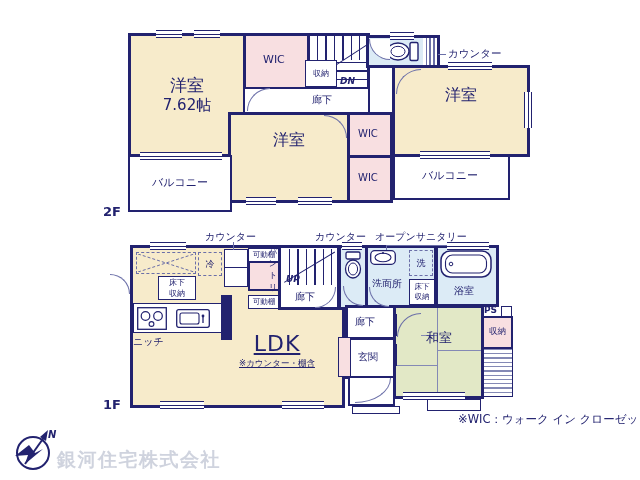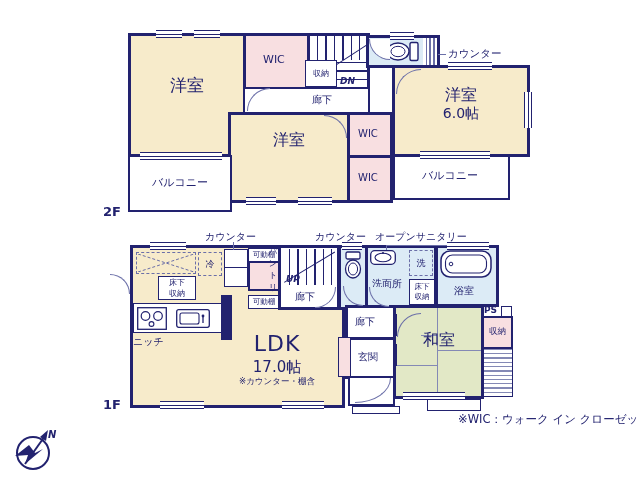--- a/index.html
+++ b/index.html
@@ -77,27 +77,27 @@
   <div class="ptr" style="left:438px;top:54px;width:8px;height:1.3px;"></div>
   <div class="lbl" style="left:448px;top:48px;font-size:10.5px;">カウンター</div>
 
   <div class="room white thin2" style="left:128px;top:155px;width:104px;height:57px;border-width:2.5px;"></div>
   <div class="lbl" style="left:152px;top:177px;font-size:11px;">バルコニー</div>
   <div class="room white thin2" style="left:393px;top:155px;width:117px;height:45px;border-width:2.5px;"></div>
   <div class="lbl" style="left:422px;top:170px;font-size:11px;">バルコニー</div>
 
   <div class="rlbl" style="left:133px;top:75px;width:108px;">
     <div style="font-size:17px;">洋室</div>
+    <div style="font-size:15px;">7.62帖</div>
   </div>
   <div class="rlbl" style="left:233px;top:130px;width:112px;">
     <div style="font-size:16px;">洋室</div>
   </div>
   <div class="rlbl" style="left:397px;top:85px;width:128px;">
     <div style="font-size:16px;">洋室</div>
-    <div style="font-size:14px;">6.0帖</div>
   </div>
   <div class="lbl" style="left:263px;top:54px;font-size:11px;">WIC</div>
   <div class="lbl" style="left:358px;top:128px;font-size:10px;">WIC</div>
   <div class="lbl" style="left:358px;top:172px;font-size:10px;">WIC</div>
   <div class="flr" style="left:103px;top:204px;text-align:right;">2F</div>
 
   <div class="winh" style="left:156px;top:30px;width:26px;"></div>
   <div class="winh" style="left:194px;top:30px;width:26px;"></div>
   <div class="winh" style="left:390px;top:32px;width:24px;"></div>
   <div class="winh" style="left:448px;top:62px;width:44px;"></div>
@@ -213,54 +213,54 @@
   <div class="room pink" style="left:482px;top:316px;width:31px;height:33px;border-width:2px;"></div>
   <div class="lbl" style="left:489px;top:327px;font-size:8.5px;">収納</div>
   <div class="hatchh" style="left:482px;top:348px;width:31px;height:49px;"></div>
 
   <div class="room green" style="left:393px;top:305px;width:91px;height:94px;"></div>
   <div class="abs" style="left:437px;top:308px;width:1.2px;height:88px;background:var(--thin);"></div>
   <div class="abs" style="left:396px;top:335px;width:42px;height:1.2px;background:var(--thin);"></div>
   <div class="abs" style="left:396px;top:365px;width:42px;height:1.2px;background:var(--thin);"></div>
   <div class="abs" style="left:438px;top:350px;width:43px;height:1.2px;background:var(--thin);"></div>
   <div class="rlbl" style="left:396px;top:330px;width:86px;">
-    <div style="font-size:16px;">和室</div>
+    <div style="font-size:13px;">和室</div>
   </div>
   <div class="box" style="left:390px;top:314px;width:7px;height:22px;border-width:1px;"></div>
   <div class="box" style="left:390px;top:344px;width:7px;height:22px;border-width:1px;"></div>
 
   <div class="room white" style="left:345px;top:305px;width:51px;height:35px;"></div>
   <div class="lbl" style="left:355px;top:316px;font-size:10px;">廊下</div>
   <div class="arc" style="left:397px;top:313px;width:24px;height:24px;background:var(--tatami);border-left:1.3px solid var(--line);border-top:1.3px solid var(--line);border-top-left-radius:100%;"></div>
   <div class="room white" style="left:345px;top:337px;width:51px;height:42px;"></div>
   <div class="lbl" style="left:358px;top:351px;font-size:10px;">玄関</div>
   <div class="room pink" style="left:338px;top:337px;width:13px;height:40px;border-width:1.5px;"></div>
   <div class="room white" style="left:348px;top:376px;width:47px;height:30px;border-width:2px;"></div>
   <div class="arc" style="left:355px;top:378px;width:36px;height:25px;background:#fff;border-right:1.3px solid var(--line);border-bottom:1.3px solid var(--line);border-bottom-right-radius:100%;"></div>
   <div class="room white" style="left:352px;top:406px;width:48px;height:8px;border-width:1.3px;"></div>
   <div class="room white" style="left:427px;top:399px;width:54px;height:12px;border-width:1.3px;"></div>
 
-  <div class="rlbl" style="left:212px;top:330px;width:130px;">
+  <div class="rlbl" style="left:212px;top:330px;width:130px;text-decoration:underline;">
     <div style="font-size:22px;letter-spacing:1px;">LDK</div>
-    <div style="font-size:15px;">17.0帖</div>
     <div style="font-size:8.5px;">※カウンター・棚含</div>
   </div>
 
   <div class="winh" style="left:150px;top:242px;width:36px;"></div>
   <div class="winh" style="left:342px;top:242px;width:20px;"></div>
   <div class="winh" style="left:447px;top:242px;width:42px;"></div>
   <div class="winh" style="left:160px;top:401px;width:44px;"></div>
   <div class="winh" style="left:282px;top:401px;width:42px;"></div>
   <div class="winh" style="left:403px;top:392px;width:62px;"></div>
   <div class="arc" style="left:110px;top:274px;width:20px;height:20px;background:#fff;border-right:1.3px solid var(--line);border-top:1.3px solid var(--line);border-top-right-radius:100%;"></div>
 
   <div class="flr" style="left:103px;top:397px;">1F</div>
 
   <svg class="abs" style="left:12px;top:426px;" width="48" height="50" viewBox="0 0 48 50">
     <circle cx="21" cy="27" r="16" fill="none" stroke="#22226f" stroke-width="2"></circle>
     <line x1="13" y1="38" x2="33" y2="10" stroke="#22226f" stroke-width="2"></line>
     <polygon points="36,4 28,11 34,15" fill="#22226f"></polygon>
     <polygon points="3,30 17,19 23,27 31,23 13,38 16,29" fill="#22226f"></polygon>
     <text x="36" y="12" font-size="10" font-style="italic" font-weight="bold" fill="#22226f">N</text>
   </svg>
+  <div class="lbl" style="left:57px;top:449px;font-size:19px;font-weight:bold;letter-spacing:1.5px;color:#cfd3de;">銀河住宅株式会社</div>
   <div class="lbl" style="left:458px;top:413px;font-size:11.5px;">※WIC：ウォーク イン クローゼット</div>
 
 </div>
 
 </body></html>

